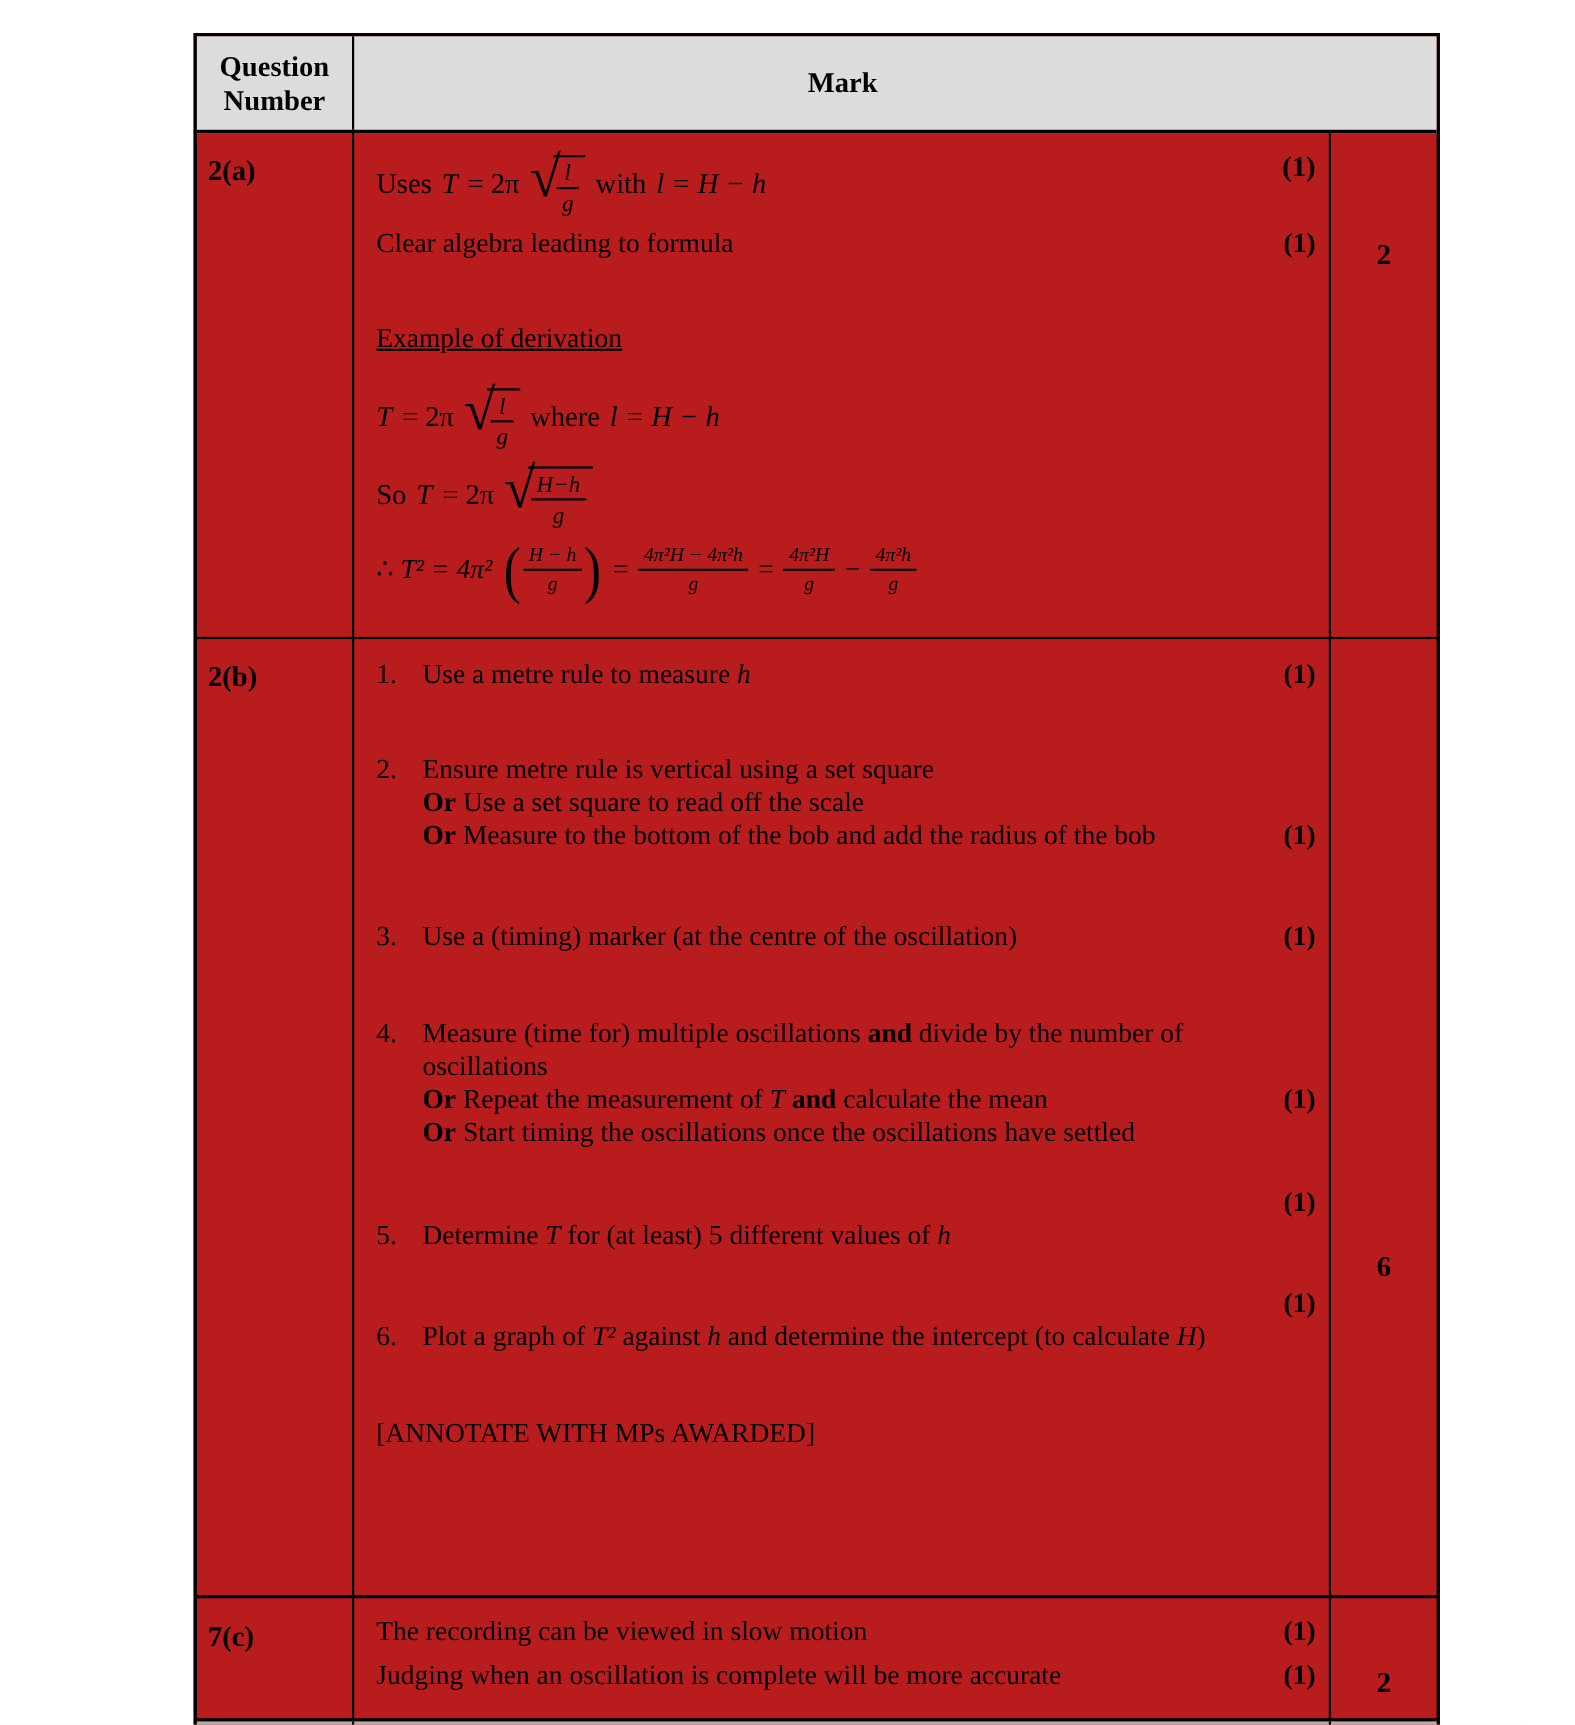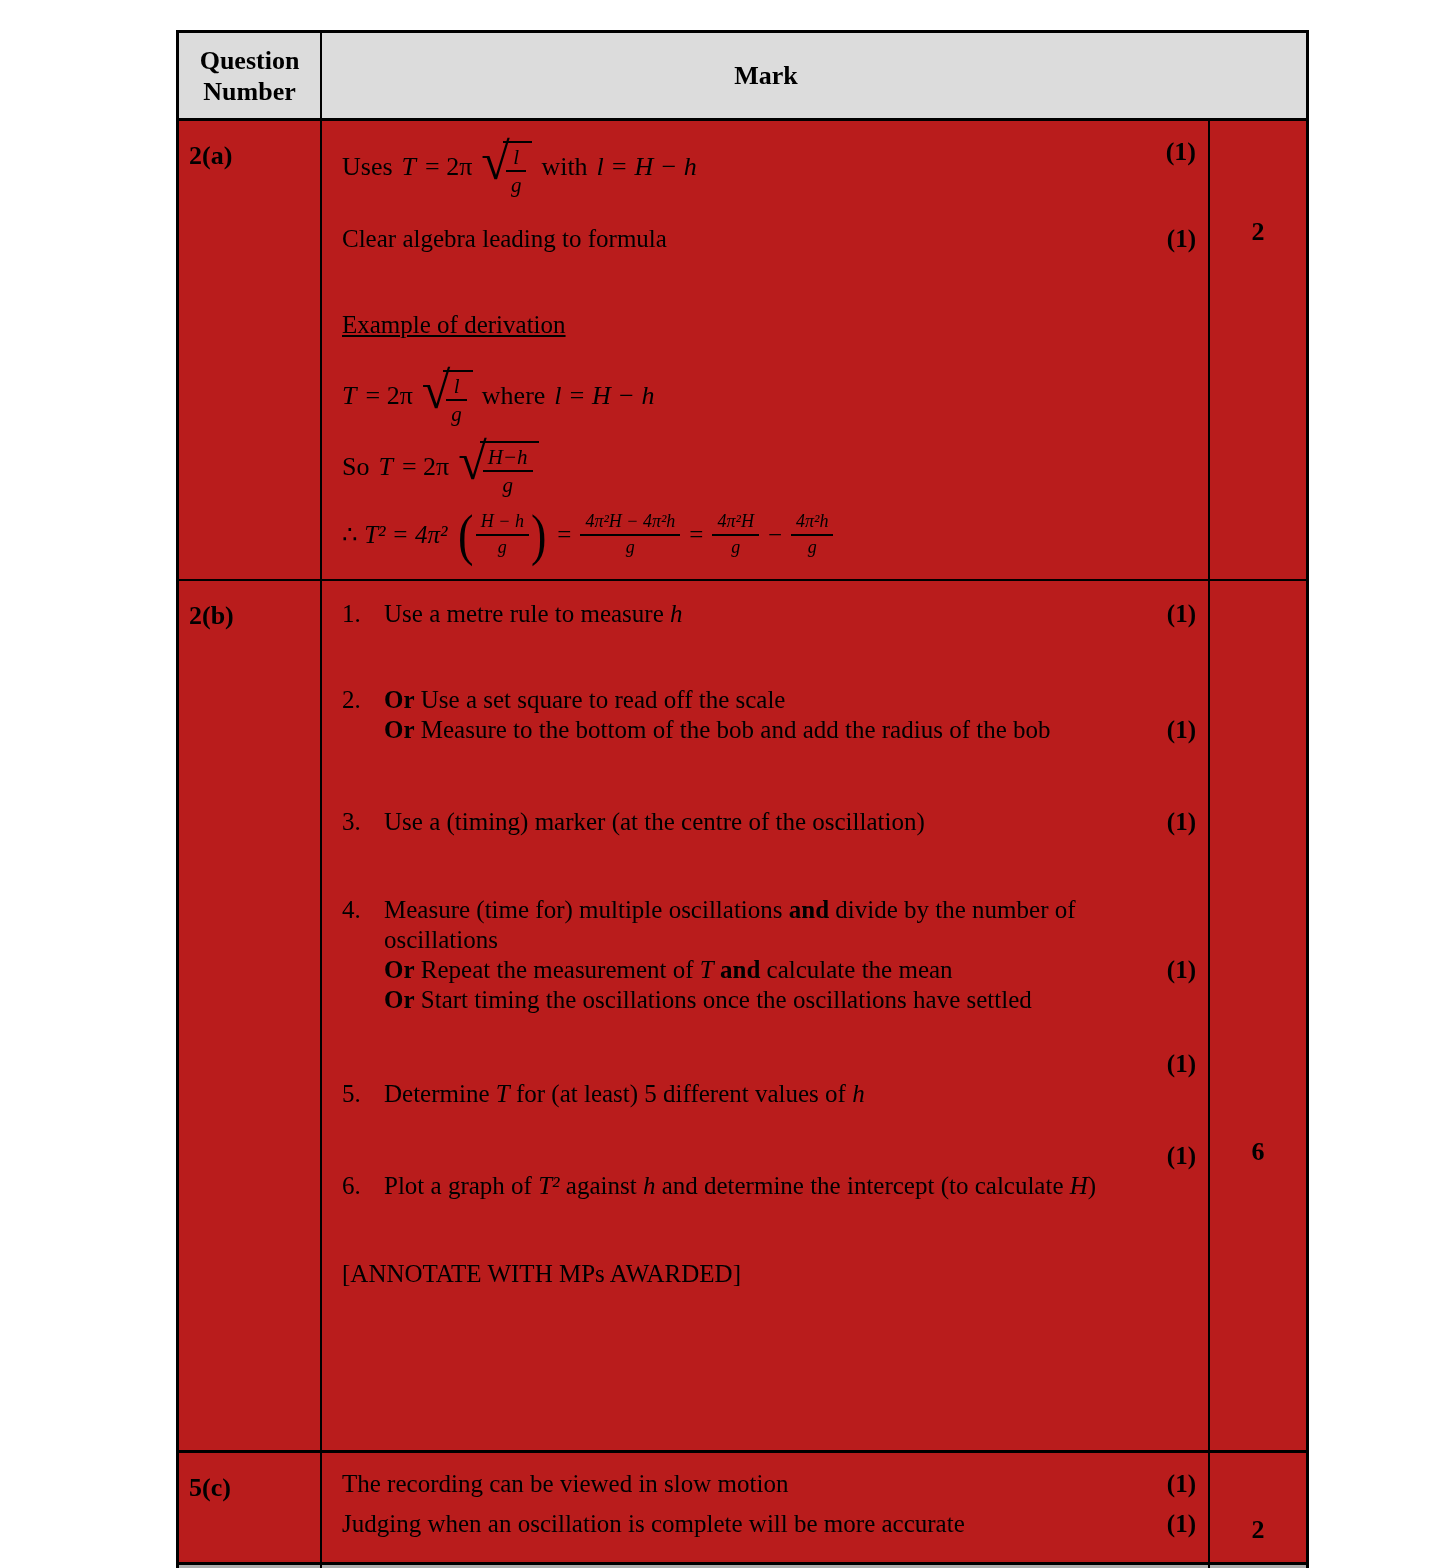--- a/index.html
+++ b/index.html
@@ -82,21 +82,21 @@
     border-top:2px solid #000;
     margin-left:-7px; margin-top:4px;
     padding:3px 6px 0 3px;
   }
   .bigp{
     font-size:58px; line-height:0; font-style:normal;
     transform:scaleX(.8); display:inline-block;
   }
   .uses-line{margin-top:16px;}
   .uses-line .mk{align-self:flex-start; margin-left:auto;}
-  .clear-line{margin-top:28px; display:flex;}
+  .clear-line{margin-top:11px; display:flex;}
   .clear-line .mk{margin-left:auto;}
   .example-heading{
     margin-top:56px; text-decoration:underline; font-size:25px;
   }
   .d1{margin-top:26px;}
   .d2{margin-top:12px;}
   .d3{margin-top:16px; font-size:25px;}
   .d3 .frac{font-size:18px;}
   
   .li{display:flex;}
@@ -236,20 +236,23 @@
               <span><span>Use a metre rule to measure </span><span class="it">h</span></span>
               <span class="mk">(1)</span>
             </span>
           </span>
         </div>
 
         <div class="li i2">
           <span class="li-num">2.</span>
           <span class="li-body">
             <span class="li-line">
+                <span>Ensure metre rule is vertical using a set square</span>
+              </span>
+            <span class="li-line">
                 <span><span class="b">Or</span><span> Use a set square to read off the scale</span></span>
               </span>
             <span class="li-line">
               <span><span class="b">Or</span><span> Measure to the bottom of the bob and add the radius of the bob</span></span>
               <span class="mk">(1)</span>
             </span>
           </span>
         </div>
 
         <div class="li i3">
@@ -299,21 +302,21 @@
           </span>
         </div>
 
         <div class="annotate">[ANNOTATE WITH MPs AWARDED]</div>
 
       </div>
       <div class="cell markcell b">6</div>
     </div>
 
     <div class="row row-c">
-      <div class="cell qcell qlabel">5(c)</div>
+      <div class="cell qcell qlabel">7(c)</div>
       <div class="cell acell">
         <div class="c1">
           <span>The recording can be viewed in slow motion</span>
           <span class="mk">(1)</span>
         </div>
         <div class="c2">
           <span>Judging when an oscillation is complete will be more accurate</span>
           <span class="mk">(1)</span>
         </div>
       </div>

